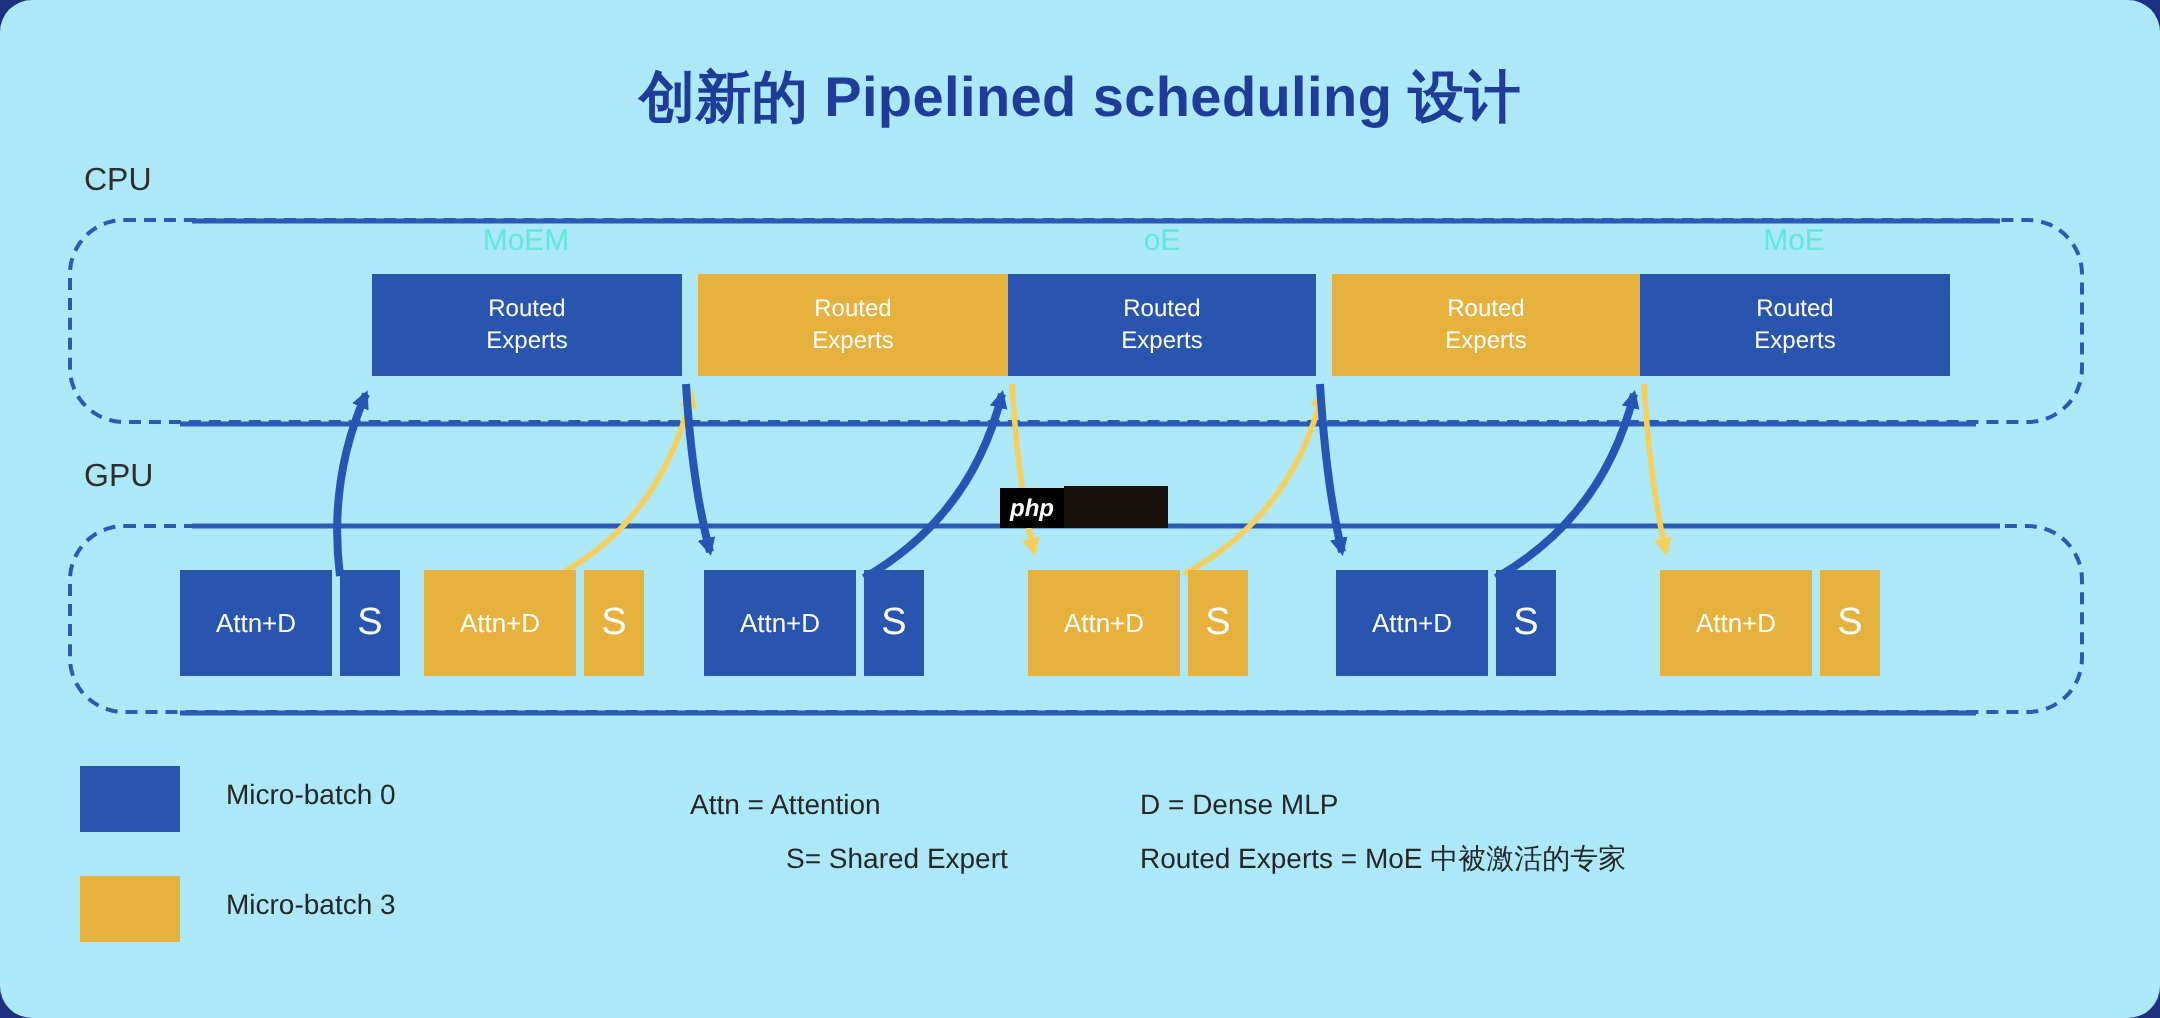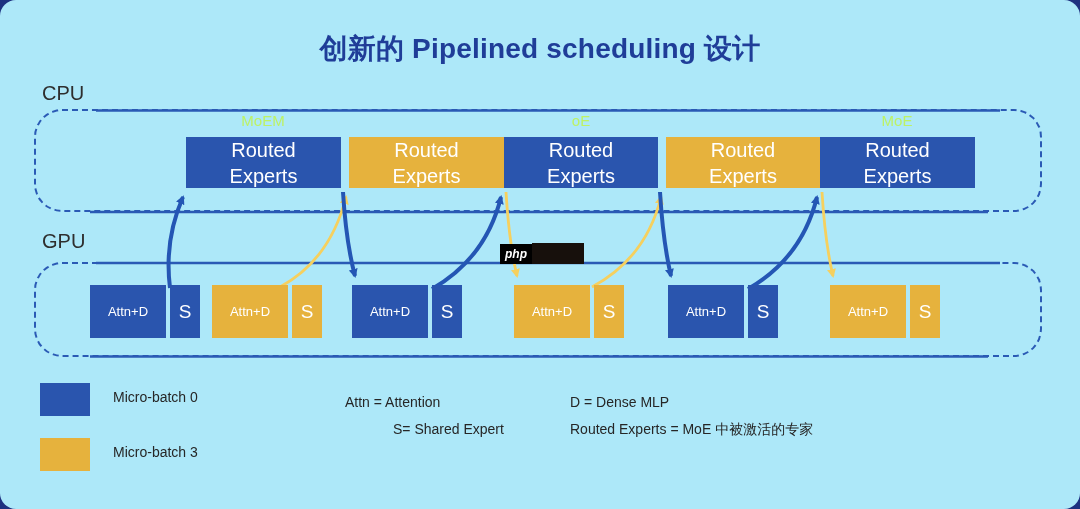--- a/index.html
+++ b/index.html
@@ -4,35 +4,35 @@
 <style>
   * { margin:0; padding:0; box-sizing:border-box; }
   html,body { width:1080px; height:509px; overflow:hidden; }
   body { background:#1d3180; font-family:"Liberation Sans", sans-serif; }
   .canvas { position:relative; width:1080px; height:509px; background:#1d3180;padding-left:37px; }
   .panel { position:absolute; inset:0; background:#ade8f9; border-radius:16px; }
 
   .title { position:absolute; top:30px; left:0; width:1080px; text-align:center;
            font-size:28px; font-weight:bold; color:#1f3d98; letter-spacing:0.2px; }
 
-  .zone-label { position:absolute; font-size:20px; color:#2e2e2e; }
+  .zone-label { position:absolute; font-size:16px; color:#2e2e2e; }
   .cpu-label { left:42px; top:82px; }
   .gpu-label { left:42px; top:230px; }
 
   .container { position:absolute; left:34px; width:1008px;
                border:2.5px dashed #2a5ab5; border-radius:28px; }
   .cpu-container { top:109px; height:103px; }
   .gpu-container { top:262px; height:95px; }
 
-  .tag { position:absolute; top:112px; font-size:15px; font-weight:500; color:#bef264;
+  .tag { position:absolute; top:112px; font-size:15px; font-weight:500; color:#5eead4;
          text-align:center; width:160px; }
 
   .cbox { position:absolute; top:137px; height:51px; color:#ffffff;
           display:flex; flex-direction:column; align-items:center; justify-content:center;
-          font-size:20px; line-height:1.3; }
+          font-size:12px; line-height:1.3; }
   .gbox { position:absolute; top:285px; height:53px; color:#ffffff;
           display:flex; align-items:center; justify-content:center; }
   .attn { width:76px; font-size:13px; }
   .sbox { width:30px; font-size:19px; }
   .blue { background:#2a55ae; }
   .yellow { background:#e6b23d; }
 
   svg.overlay { position:absolute; left:0; top:0; z-index:2; }
   .boxes { position:absolute; inset:0; z-index:3; }
   .edge { stroke:#2a5ab5; stroke-width:2.6; fill:none; }

